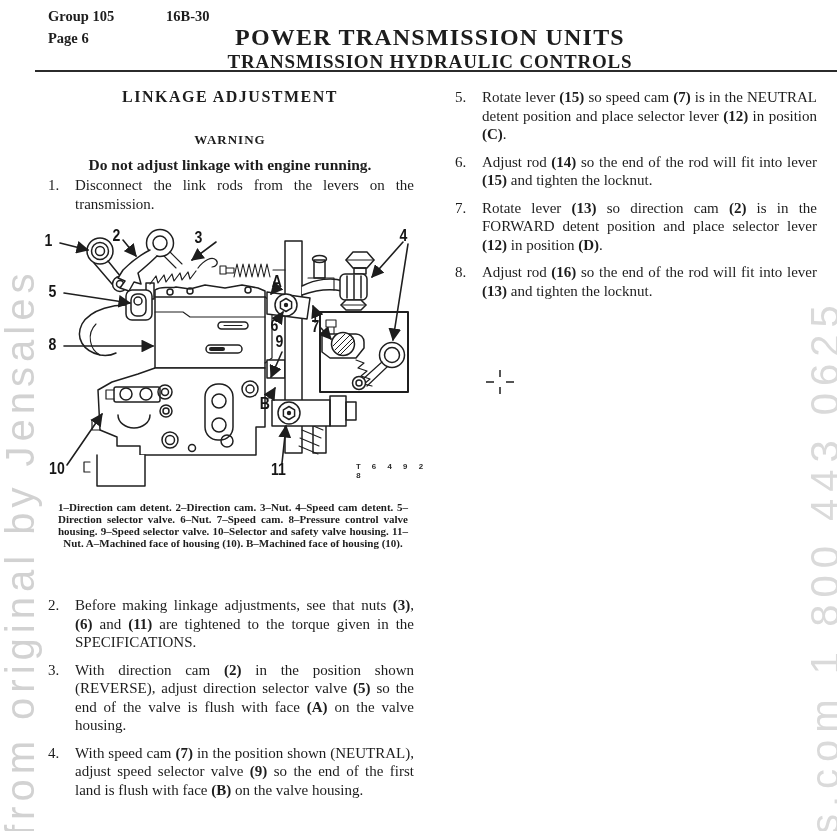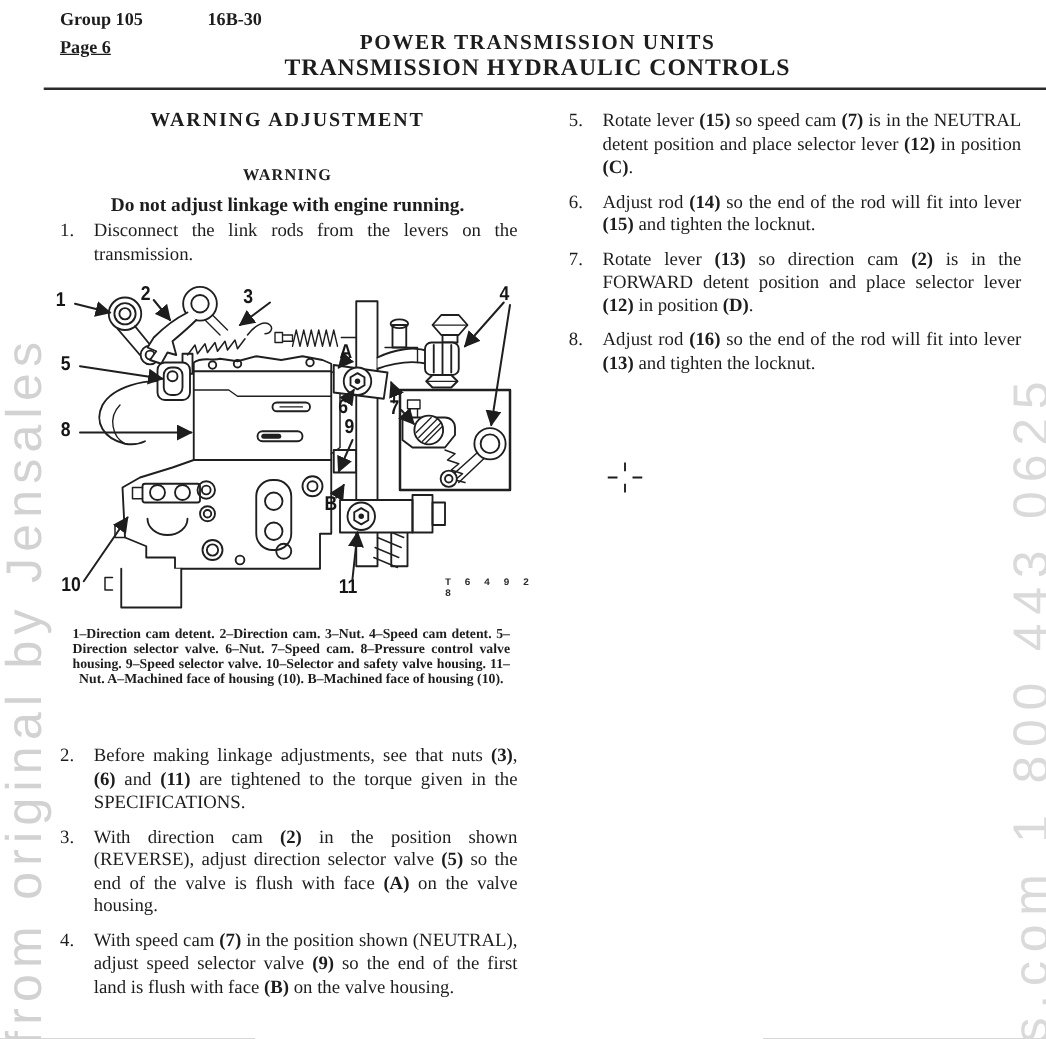--- a/index.html
+++ b/index.html
@@ -12,21 +12,21 @@
   .wm{
     position:absolute; font-family:"Liberation Sans", sans-serif;
     white-space:nowrap; transform-origin:0 0; transform:rotate(-90deg);
     pointer-events:none; z-index:0; font-weight:400;
   }
   .wm-left{ left:-2px; top:836px; font-size:40px; letter-spacing:5px; color:#d2d2d2;}
   .wm-right{ left:803px; top:834px; font-size:40px; letter-spacing:7px; color:#dadada;}
   
   .meta{ position:absolute; font-weight:bold; font-size:14.5px; z-index:2;}
   .hdr-center{ position:absolute; left:35px; width:790px; text-align:center; z-index:2;}
-  .page-title{ font-size:17px; font-weight:bold; letter-spacing:1.2px;}
+  .page-title{ font-size:24px; font-weight:bold; letter-spacing:1.2px;}
   .page-subtitle{ font-size:19px; font-weight:bold; letter-spacing:0.8px;}
   .hdr-rule{ position:absolute; left:35px; right:0; top:70px; height:2px; background:#2b2b2b; z-index:2;}
   
   .sec-head{ position:absolute; left:35px; top:88px; width:390px; text-align:center; z-index:2;}
   .section-title{ font-size:16px; font-weight:bold; letter-spacing:1.5px;}
   .warning-label{ font-size:13px; font-weight:bold; letter-spacing:1px; margin-top:26px;}
   .warning-text{ font-size:15.5px; font-weight:bold; margin-top:8px;}
   
   .steps{ position:absolute; z-index:2; font-size:15px; line-height:1.235;}
   .steps .step{ display:flex; margin-bottom:9px;}
@@ -59,29 +59,29 @@
 </head>
 <body>
 
 <div class="page">
 
   <div class="wm wm-left">from original by Jensales</div>
   <div class="wm wm-right">s.com 1 800 443 0625</div>
 
   <div class="meta" style="left:48px; top:8px;">Group 105</div>
   <div class="meta" style="left:166px; top:8px;">16B-30</div>
-  <div class="meta" style="left:48px; top:30px;text-decoration:underline;">Page 6</div>
+  <div class="meta" style="left:48px; top:30px;">Page 6</div>
   <div class="hdr-center" style="top:24px;">
     <div class="page-title">POWER TRANSMISSION UNITS</div>
     <div class="page-subtitle">TRANSMISSION HYDRAULIC CONTROLS</div>
   </div>
   <div class="hdr-rule"></div>
 
   <div class="sec-head">
-    <div class="section-title">WARNING ADJUSTMENT</div>
+    <div class="section-title">LINKAGE ADJUSTMENT</div>
     <div class="warning-label">WARNING</div>
     <div class="warning-text">Do not adjust linkage with engine running.</div>
   </div>
 
   <div class="steps" id="step-1">
       <div class="step">
         <span class="step-num">1.</span>
         <div class="step-text">Disconnect the link rods from the levers on the transmission.</div>
       </div>
     </div>

